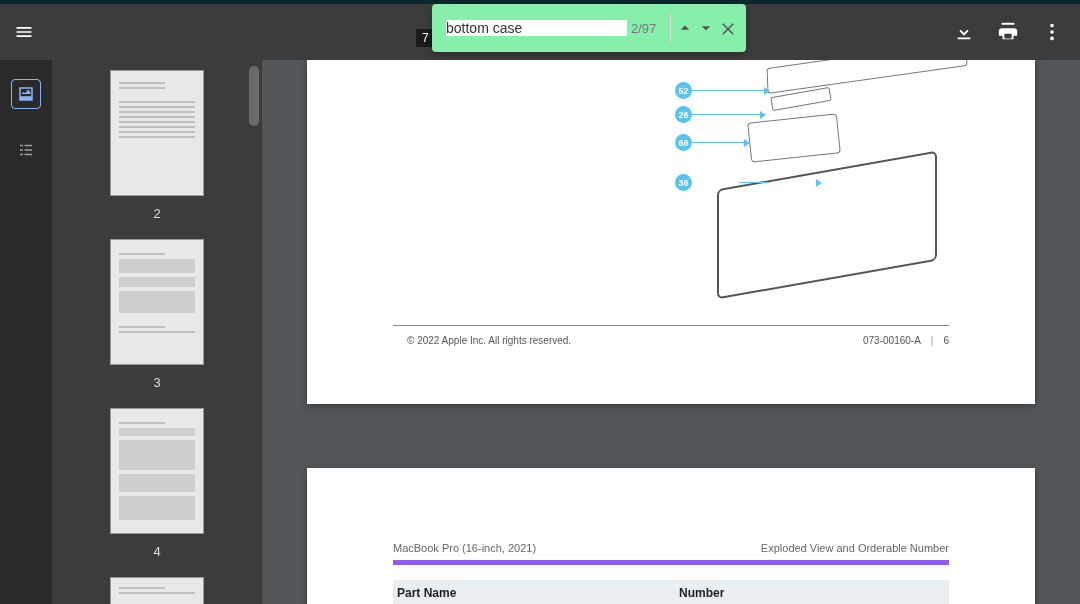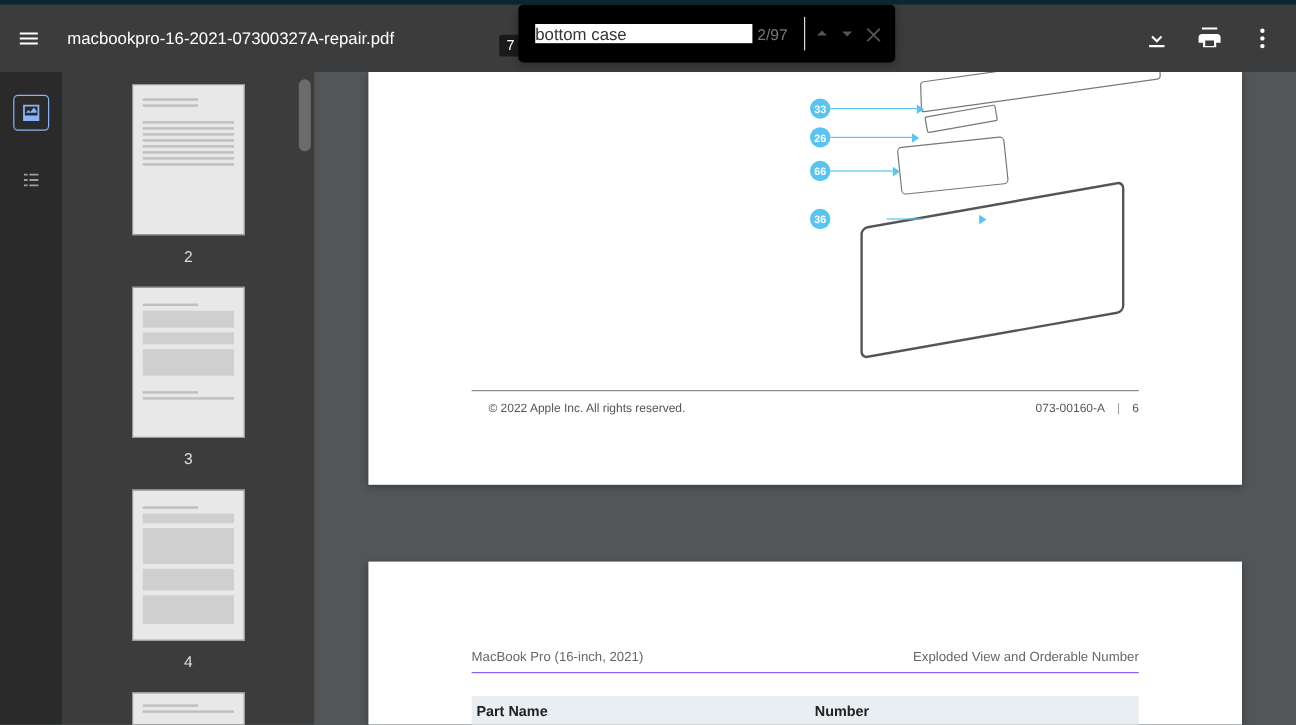--- a/index.html
+++ b/index.html
@@ -10,21 +10,21 @@
   .toolbar { height: 56px; background: #3c3c3c; display: flex; align-items: center; color: #fff; position: relative; }
   .hamburger { width: 48px; height: 56px; display:flex; align-items:center; justify-content:center; cursor:pointer; }
   .hamburger svg { fill:#fff; }
   .doc-title { font-size: 14px; font-weight: 500; margin-left: 8px; color:#fff; white-space: nowrap; }
   .page-badge { position:absolute; left:416px; top:25px; background:#1a1a1a; color:#fff; font-size:12px; padding:2px 6px; border-radius:2px; }
   .toolbar-right { position:absolute; right:8px; top:0; height:56px; display:flex; align-items:center; gap:4px; }
   .icon-btn { width:40px; height:40px; display:flex; align-items:center; justify-content:center; border-radius:50%; cursor:pointer; }
   .icon-btn svg { fill:#fff; }
 
   
-  .find-bar { position:absolute; left:432px; top:4px; width:314px; height:48px; background:#000000; border-radius:4px; box-shadow:0 2px 8px rgba(0,0,0,0.3); display:flex; align-items:center; padding:0 8px 0 14px; z-index:50; }
+  .find-bar { position:absolute; left:432px; top:4px; width:314px; height:48px; background:#86efac; border-radius:4px; box-shadow:0 2px 8px rgba(0,0,0,0.3); display:flex; align-items:center; padding:0 8px 0 14px; z-index:50; }
   .find-input { border:none; outline:none; font-size:14px; flex:1; color:#333; }
   .find-count { font-size:13px; color:#777; margin:0 10px 0 4px; }
   .find-divider { width:1px; height:28px; background:#ddd; margin:0 4px; }
   .find-nav { width:32px; height:32px; display:flex; align-items:center; justify-content:center; border-radius:50%; cursor:pointer; }
   .find-nav svg { fill:#555; }
 
   
   .body { display:flex; height: calc(604px - 60px); }
   .rail { width:52px; background:#2a2a2a; display:flex; flex-direction:column; align-items:center; padding-top:20px; gap:28px; }
   .rail-btn { width:28px; height:28px; display:flex; align-items:center; justify-content:center; border-radius:3px; cursor:pointer; }
@@ -60,38 +60,37 @@
   .bubble { width:17px; height:17px; border-radius:50%; background:#59c4f0; color:#fff; font-size:9px; display:flex; align-items:center; justify-content:center; font-weight:bold; }
   .lead { height:1.5px; background:#59c4f0; }
   .arrowr { width:0; height:0; border-top:4px solid transparent; border-bottom:4px solid transparent; border-left:6px solid #59c4f0; }
 
   .page-footer { position:absolute; left:86px; right:86px; bottom:78px; height:1px; background:#888; }
   .copyright { position:absolute; left:100px; bottom:58px; font-size:10px; color:#555;margin-top:45px; }
   .docnum { position:absolute; right:86px; bottom:58px; font-size:10px; color:#555; }
   .docnum .sep { margin:0 10px; color:#999; }
 
   
-  .p2-head { position:absolute; left:86px; right:86px; top:74px; display:flex; justify-content:space-between; font-size:11px; color:#666; border-bottom:1px solid #8b5cf6; padding-bottom:6px; }
+  .p2-head { position:absolute; left:86px; right:86px; top:74px; display:flex; justify-content:space-between; font-size:11px; color:#666; border-bottom:5px solid #8b5cf6; padding-bottom:6px; }
   .parts-table { position:absolute; left:86px; right:86px; top:112px; font-size:12px; color:#222; }
   .pt-head { display:flex; background:#e9eef2; font-weight:700; }
   .pt-head .c1 { width:286px; padding:6px 0 6px 4px; }
   .pt-head .c2 { flex:1; padding:6px 0; }
 </style>
 </head>
 <body>
 
 <div class="tab-sliver"></div>
 
 <div class="toolbar">
   <div class="hamburger">
     <svg width="20" height="20" viewBox="0 0 24 24">
         <path d="M3 6h18v2H3V6zm0 5h18v2H3v-2zm0 5h18v2H3v-2z"></path>
       </svg>
   </div>
-  <div class="doc-title">macbookpro-16-2021-07300327A-repair.pdf</div>
   <div class="page-badge">7</div>
 
   <div class="toolbar-right">
     <div class="icon-btn">
       <svg width="22" height="22" viewBox="0 0 24 24">
           <path d="M12 3v10.17l3.59-3.58L17 11l-5 5-5-5 1.41-1.41L12 13.17V3h0zM5 18h14v2H5v-2z"></path>
         </svg>
     </div>
     <div class="icon-btn">
       <svg width="22" height="22" viewBox="0 0 24 24">
@@ -203,21 +202,21 @@
 
   <div class="viewer">
 
     <div class="page p1">
       <div class="diagram">
         <div class="panel a"></div>
         <div class="panel b"></div>
         <div class="panel c"></div>
         <div class="panel d"></div>
         <div class="callout" style="left:148px; top:22px;">
-          <div class="bubble">33</div>
+          <div class="bubble">52</div>
           <div class="lead" style="width:72px"></div>
             <div class="arrowr"></div>
         </div>
         <div class="callout" style="left:148px; top:46px;">
           <div class="bubble">26</div>
           <div class="lead" style="width:68px"></div>
             <div class="arrowr"></div>
         </div>
         <div class="callout" style="left:148px; top:74px;">
           <div class="bubble">66</div>

